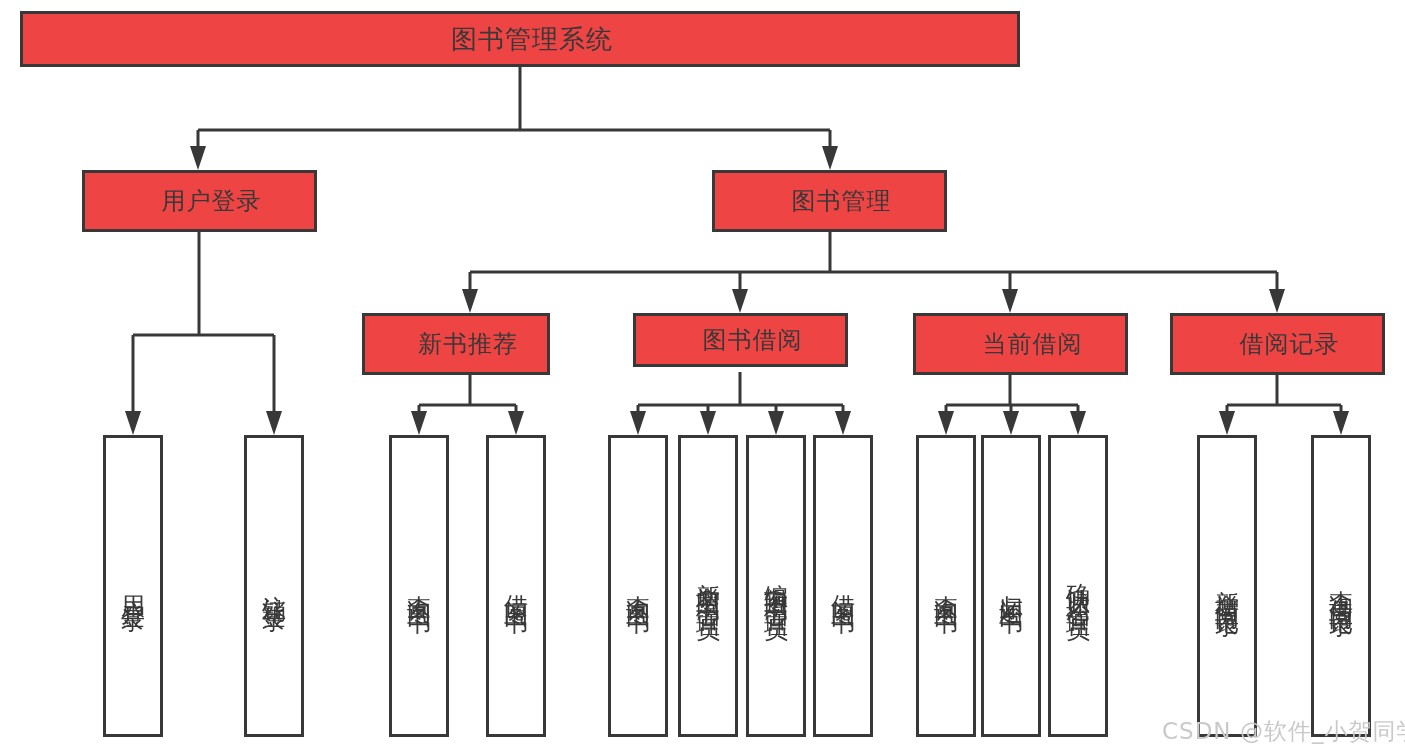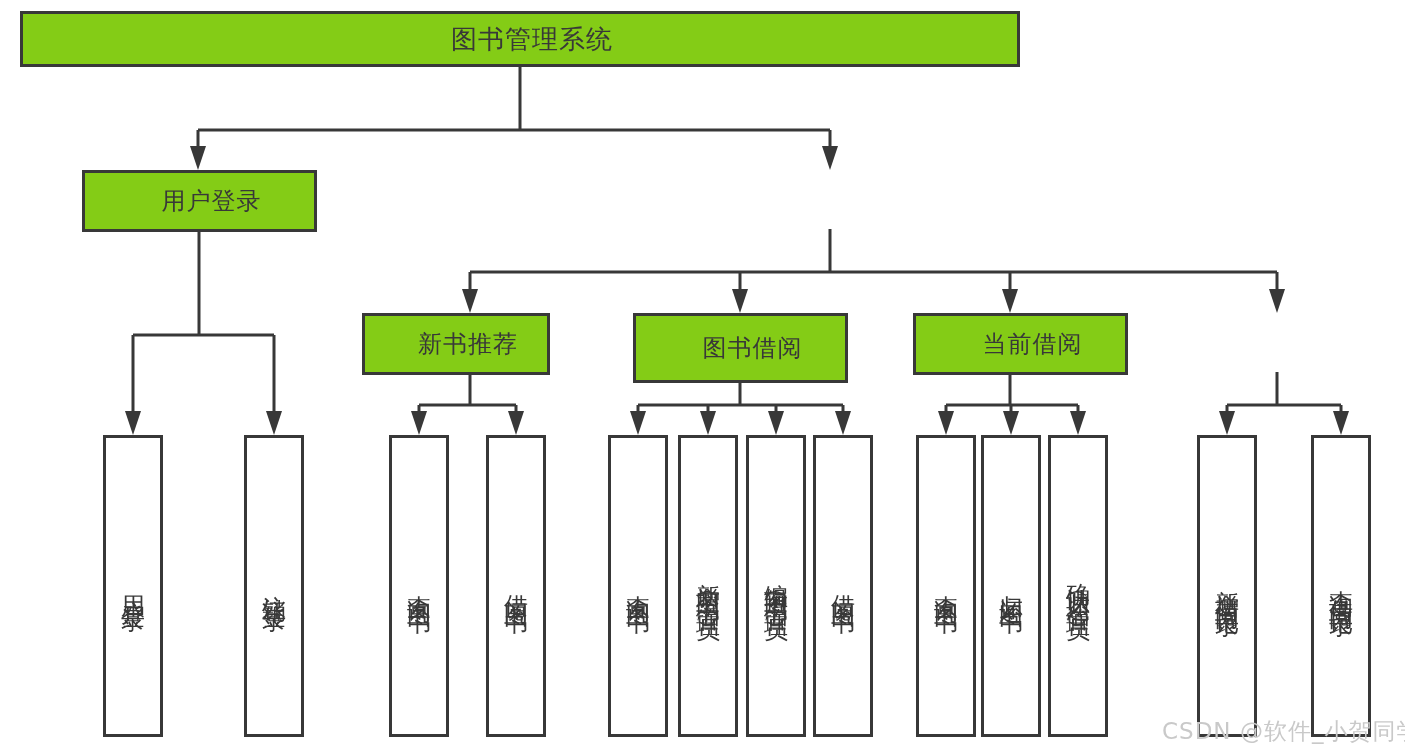--- a/index.html
+++ b/index.html
@@ -8,21 +8,21 @@
     width:1405px;height:747px;
     background:#ffffff;
     font-family:"DejaVu Sans","Liberation Sans",sans-serif;
     color:#383838;
     overflow:hidden;
   }
   .connectors{position:absolute;left:0;top:0;z-index:1;}
   .hbox{
     position:absolute;
     box-sizing:border-box;
-    background:#84cc16;
+    background:#ef4444;
     border:3px solid #383838;
     display:flex;align-items:center;justify-content:center;
     font-size:24px;
     letter-spacing:1px;
     z-index:2;
     white-space:nowrap;
     padding-left:24px;
   }
   .hbox.root{font-size:26px;}
   .vbox{
@@ -96,29 +96,35 @@
     </g>
   </svg>
 
   <div class="hbox root" style="left:20px;top:11px;width:1000px;height:56px;">
     <span>图书管理系统</span>
   </div>
 
   <div class="hbox" style="left:82px;top:170px;width:235px;height:62px;">
     <span>用户登录</span>
   </div>
+  <div class="hbox" style="left:712px;top:170px;width:235px;height:62px;">
+    <span>图书管理</span>
+  </div>
 
   <div class="hbox" style="left:362px;top:313px;width:188px;height:62px;">
     <span>新书推荐</span>
   </div>
-  <div class="hbox" style="left:633px;top:313px;width:215px;height:70px;">
+  <div class="hbox" style="left:633px;top:313px;width:215px;height:54px;">
     <span>图书借阅</span>
   </div>
   <div class="hbox" style="left:902px;top:313px;width:215px;height:62px;margin-left:11px;">
     <span>当前借阅</span>
+  </div>
+  <div class="hbox" style="left:1170px;top:313px;width:215px;height:62px;">
+    <span>借阅记录</span>
   </div>
 
   <div class="vbox" style="left:103px;">
     <span>用户登录</span>
   </div>
   <div class="vbox" style="left:244px;">
     <span>注销登录</span>
   </div>
 
   <div class="vbox" style="left:389px;">

